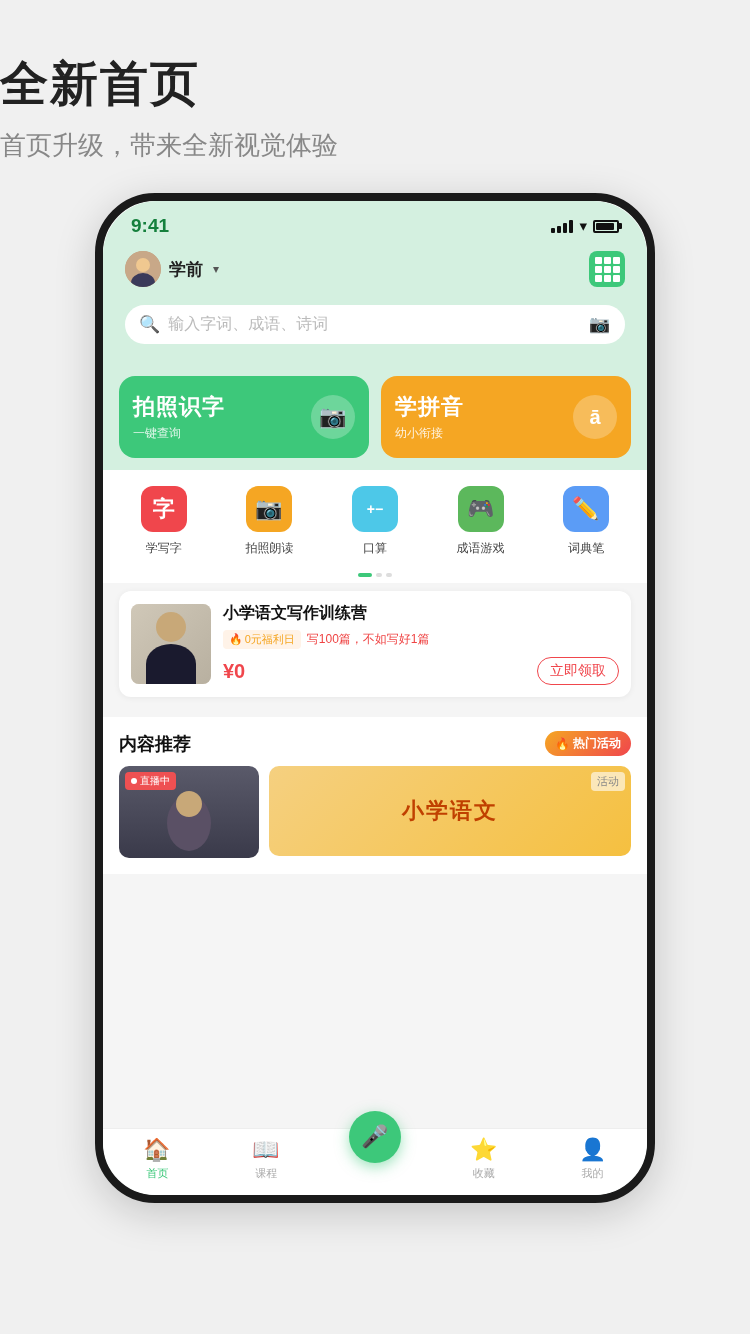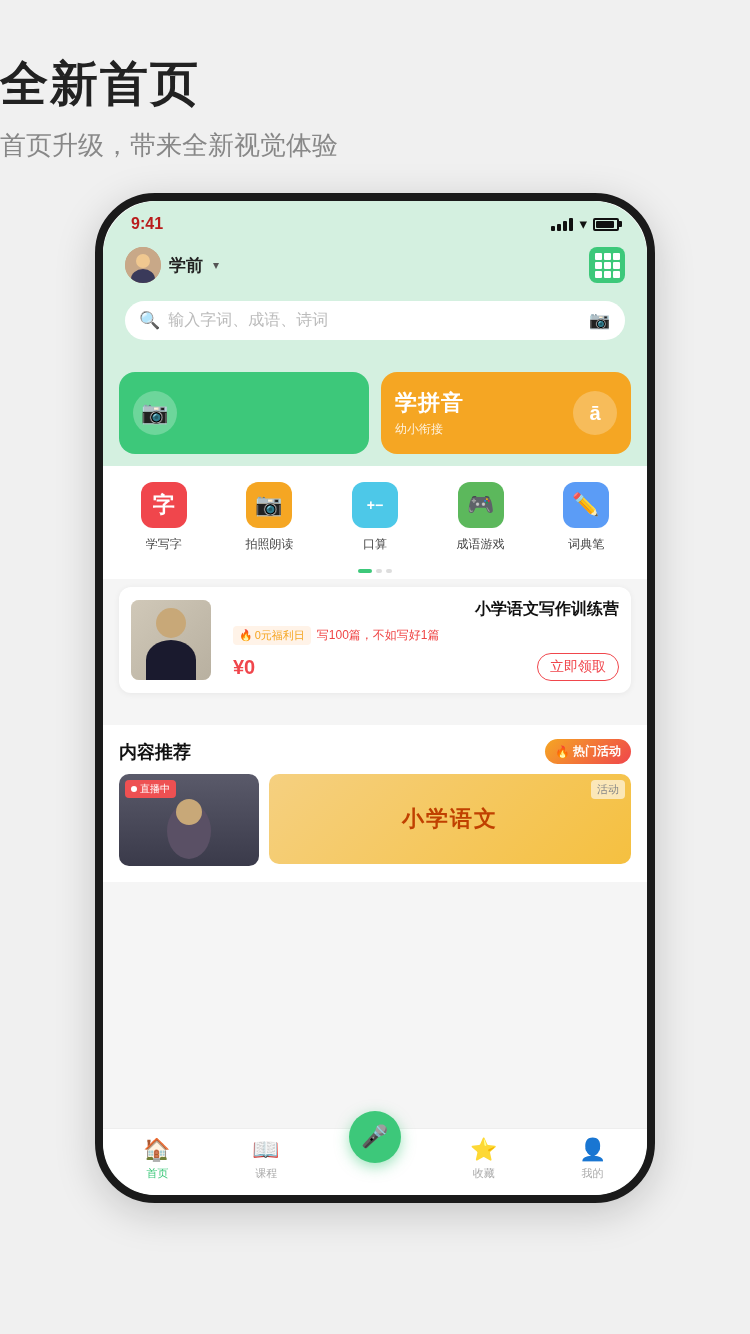--- a/index.html
+++ b/index.html
@@ -59,23 +59,23 @@
 
     
     .status-bar {
       display: flex;
       justify-content: space-between;
       align-items: center;
       padding: 14px 28px 6px;
       background: #d4f0e0;
     }
     .status-time {
-      font-size: 16px;
+      font-size: 19px;
       font-weight: 600;
-      color: #b91c1c;
+      color: #15803d;
       text-align: right;
     }
     .status-icons {
       display: flex;
       align-items: center;
       gap: 6px;
     }
     .signal-bars {
       display: flex;
       align-items: flex-end;
@@ -336,28 +336,27 @@
     }
     .section-link-arrow {
       font-size: 13px;
       color: #ccc;
       margin-left: 2px;
     }
 
     
     .course-card {
       background: #fff;
-      margin: 0 16px 24px;
+      margin: 0 16px 12px;
       border-radius: 12px;
       display: flex;
       align-items: center;
       padding: 12px;
-      gap: 22px;
+      gap: 12px;
       box-shadow: 0 1px 6px rgba(0,0,0,0.06);
-      text-align: right;
     }
     .course-thumb {
       width: 80px;
       height: 80px;
       border-radius: 8px;
       background: #e8e0d0;
       overflow: hidden;
       flex-shrink: 0;
       display: flex;
       align-items: center;
@@ -642,20 +641,24 @@
         <span class="search-icon-svg">🔍</span>
         <span class="search-placeholder">输入字词、成语、诗词</span>
         <span class="camera-icon">📷</span>
       </div>
     </div>
 
     <div class="main-content">
 
       <div class="action-buttons">
         <div class="btn-photo">
+          <div class="btn-text-area">
+            <span class="btn-main-text">拍照识字</span>
+            <span class="btn-sub-text">一键查询</span>
+          </div>
           <div class="btn-icon-circle">📷</div>
         </div>
         <div class="btn-pinyin">
           <div class="btn-text-area">
             <span class="btn-main-text">学拼音</span>
             <span class="btn-sub-text">幼小衔接</span>
           </div>
           <div class="btn-icon-circle" style="font-size:20px;font-weight:700;">ā</div>
         </div>
       </div>

